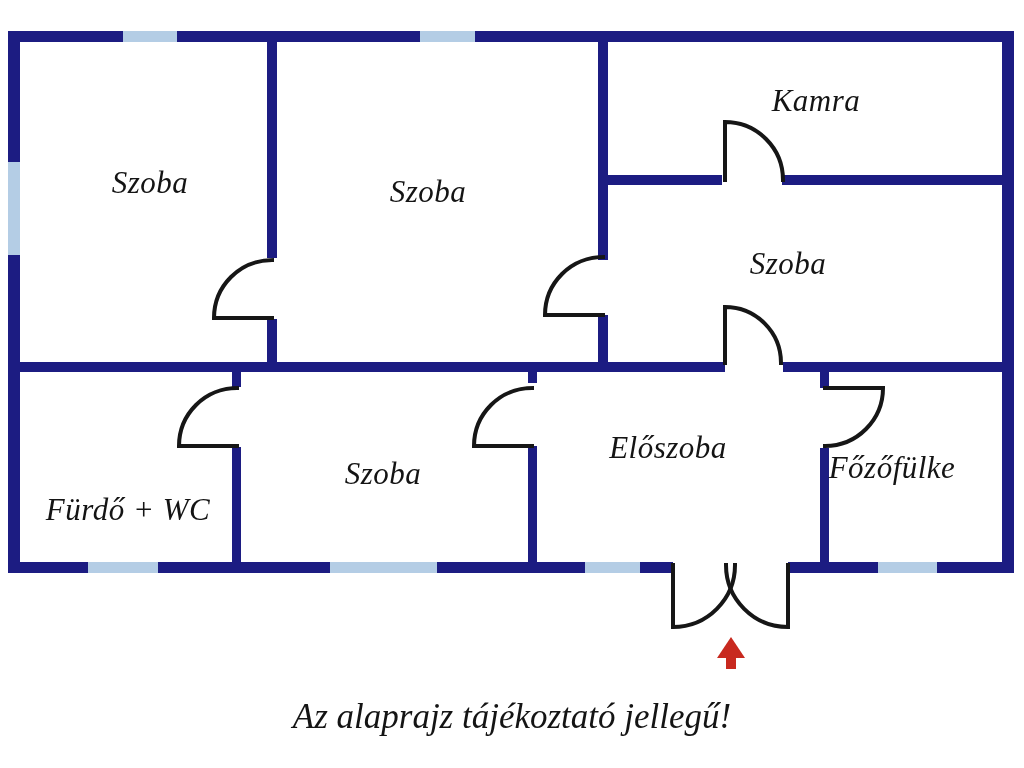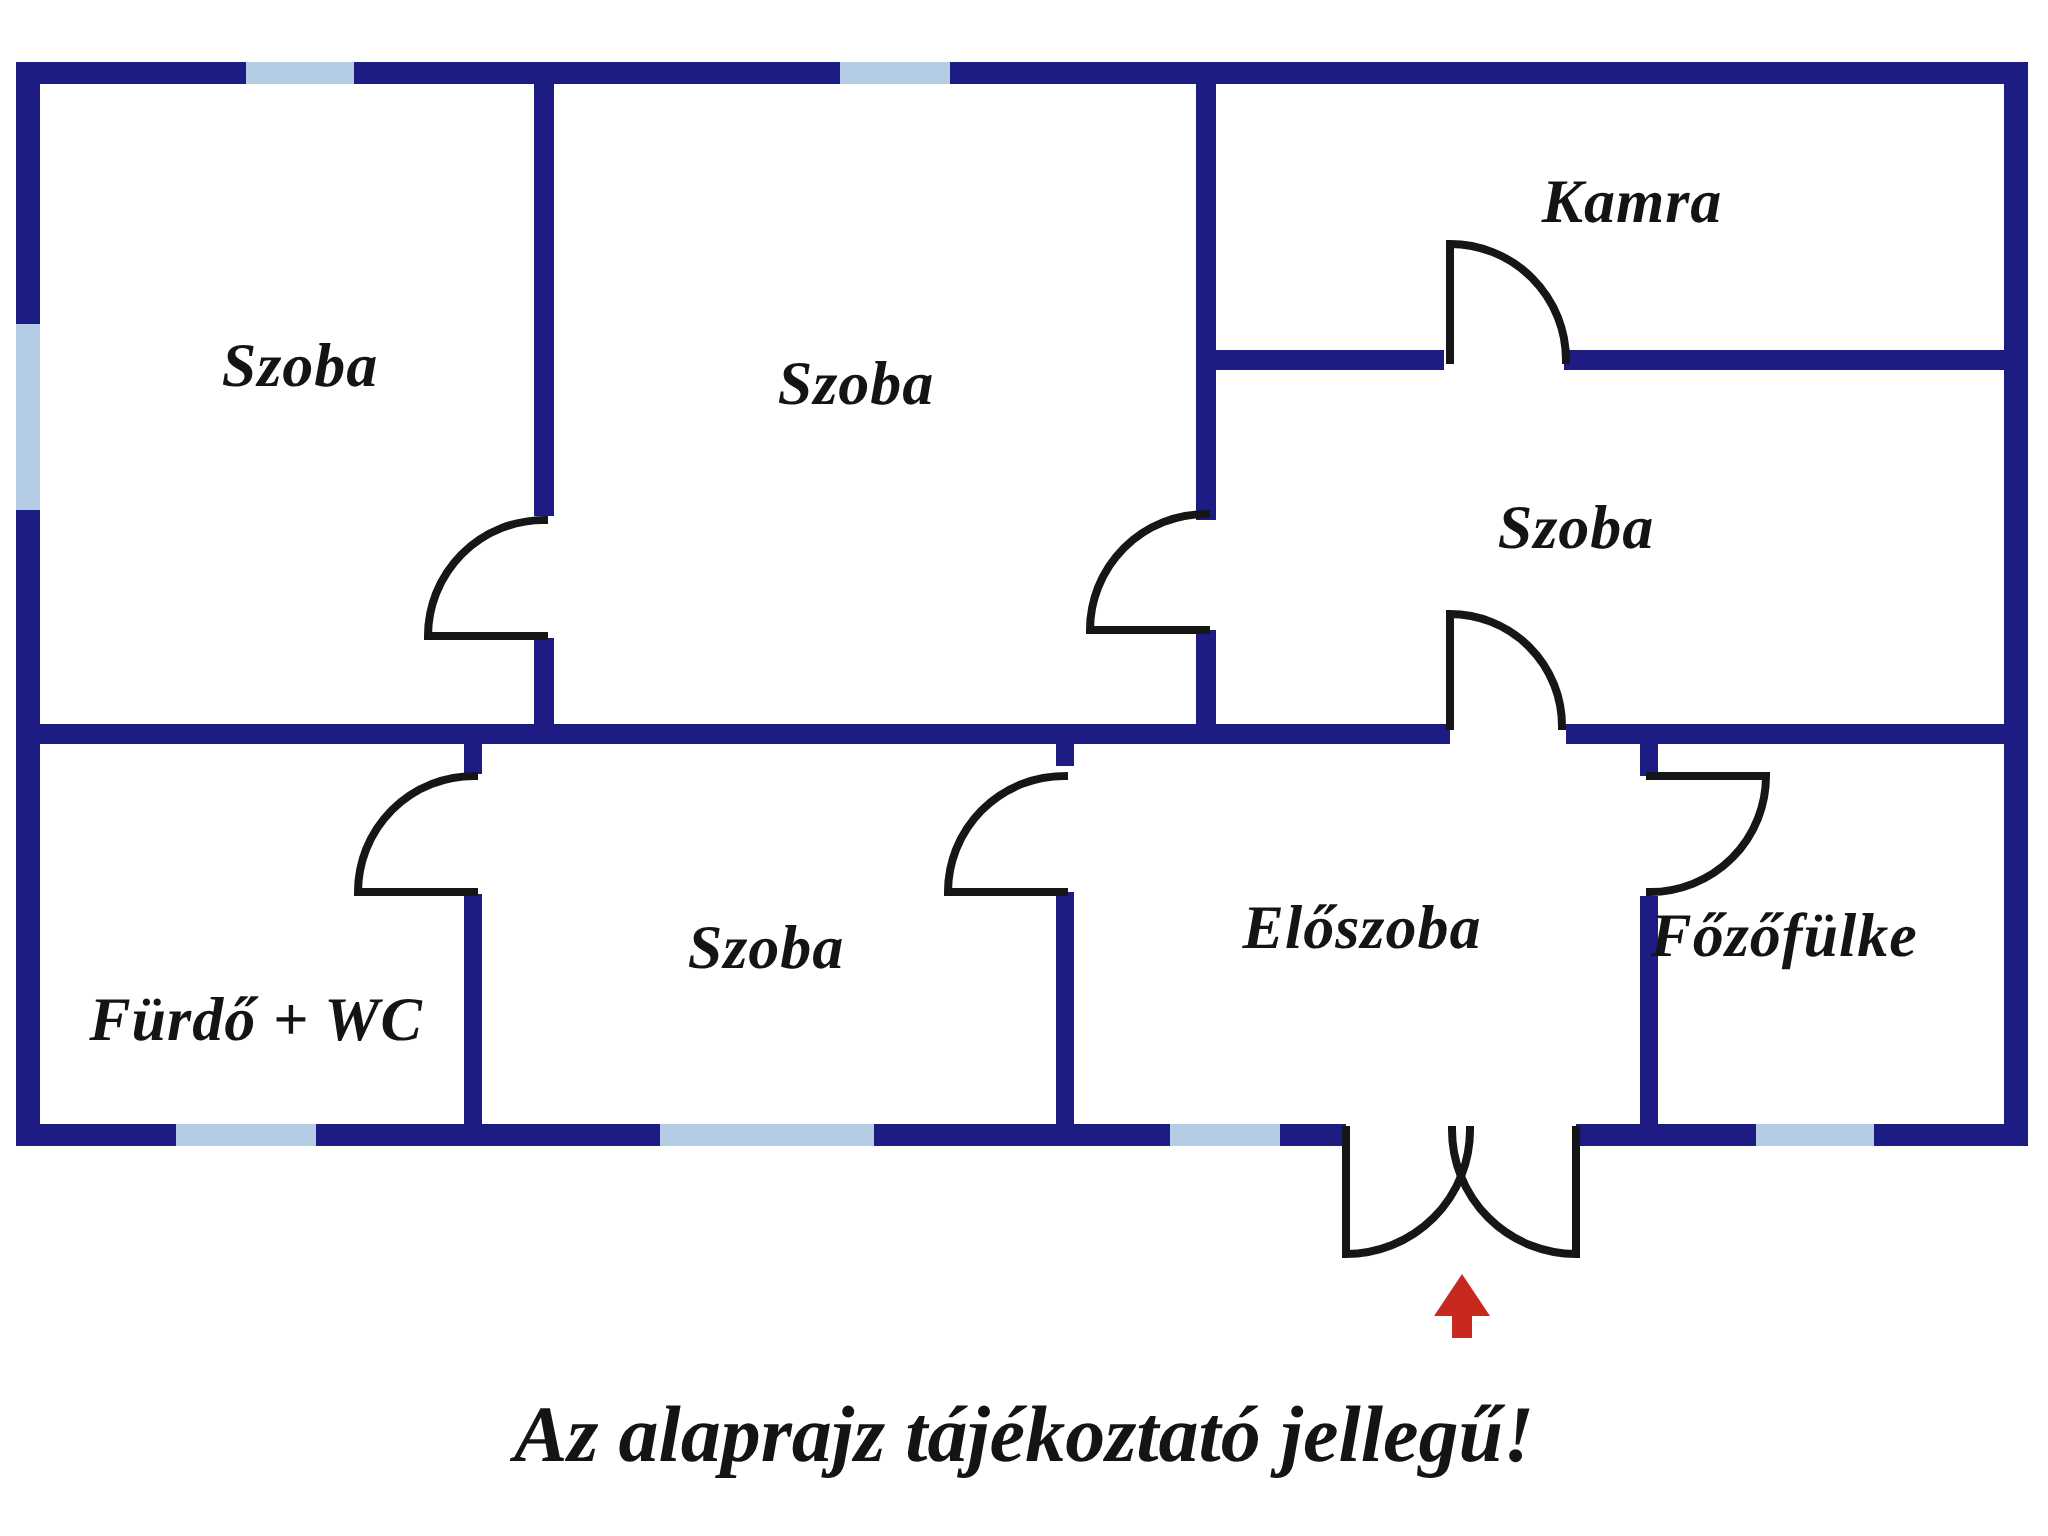--- a/index.html
+++ b/index.html
@@ -11,29 +11,29 @@
     font-family:"Liberation Serif","DejaVu Serif",serif;
   }
   .plan-svg{position:absolute;left:0;top:0;}
   .wall{fill:var(--wall,#1c1c82);}
   .window{fill:var(--window,#b4cde5);}
   .door{stroke:var(--door,#161616);stroke-width:4;fill:none;stroke-linecap:square;}
   .arrowfill{fill:var(--arrow,#c8291f);}
   .room-label{
     position:absolute;
     transform:translate(-50%,-50%);
-    font-weight:bold;font-style:italic;
+    font-weight:normal;font-style:italic;
     font-size:31px;color:var(--text,#141414);
     white-space:nowrap;letter-spacing:.5px;
   }
   .caption{
     position:absolute;
     transform:translate(-50%,-50%);
-    font-weight:bold;font-style:italic;
-    font-size:40px;color:var(--text,#141414);
+    font-weight:normal;font-style:italic;
+    font-size:35px;color:var(--text,#141414);
     white-space:nowrap;
   }
 </style>
 </head>
 <body>
 
 <div class="stage">
 
   <svg class="plan-svg" width="1024" height="768" viewBox="0 0 1024 768">
 
@@ -107,17 +107,17 @@
       <rect class="arrowfill" x="726" y="658" width="10" height="11"></rect>
     </g>
   </svg>
 
   <div class="room-label" style="left:150px;top:183px;">Szoba</div>
   <div class="room-label" style="left:428px;top:192px;">Szoba</div>
   <div class="room-label" style="left:816px;top:101px;">Kamra</div>
   <div class="room-label" style="left:788px;top:264px;">Szoba</div>
   <div class="room-label" style="left:128px;top:486px;margin-top:24px;">Fürdő + WC</div>
   <div class="room-label" style="left:383px;top:474px;">Szoba</div>
-  <div class="room-label" style="left:668px;top:464px;margin-left:13px;">Előszoba</div>
+  <div class="room-label" style="left:668px;top:448px;">Előszoba</div>
   <div class="room-label" style="left:892px;top:468px;">Főzőfülke</div>
 
   <div class="caption" style="left:512px;top:717px;">Az alaprajz tájékoztató jellegű!</div>
 </div>
 
 </body></html>

